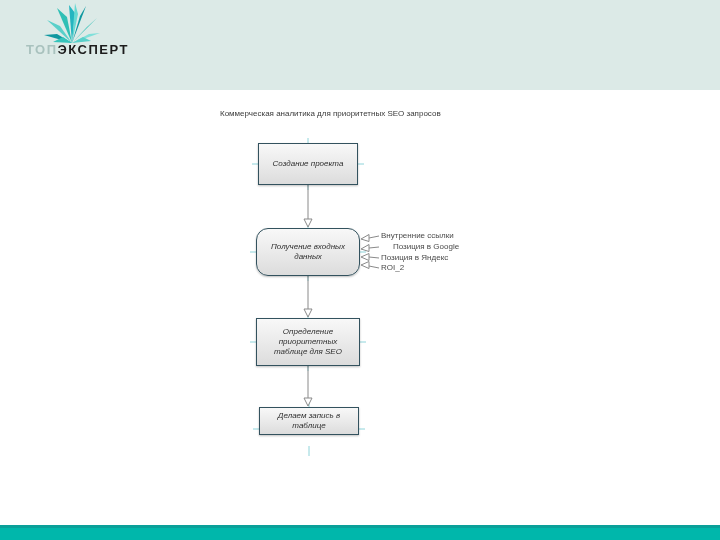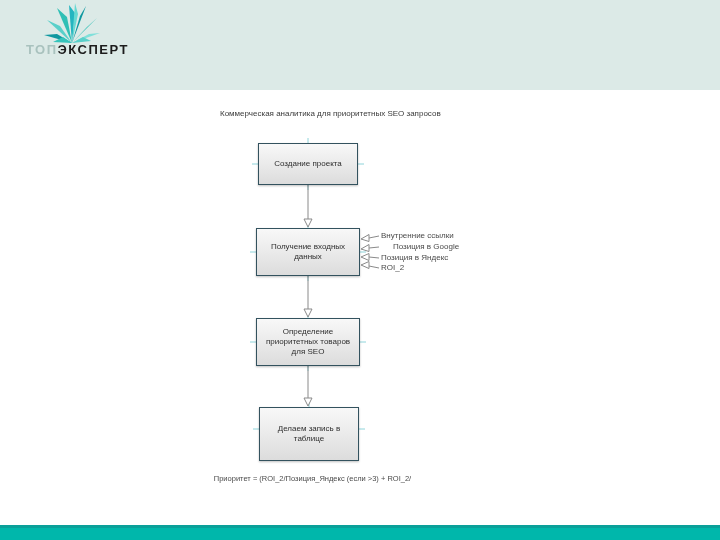--- a/index.html
+++ b/index.html
@@ -26,25 +26,26 @@
   }
 
   .flow-box {
     position:absolute; box-sizing:border-box;
     border:1px solid #33525e;
     background:linear-gradient(180deg,#f8f8f8 0%,#e9e9e9 55%,#dcdcdc 100%);
     display:flex; align-items:center; justify-content:center;
     text-align:center; font-size:8px; color:#2e2e2e; line-height:1.25;
     padding:2px 4px;
     box-shadow:0 1px 2px rgba(0,0,0,0.25);
+    font-style:italic;
   }
   #box1 { left:258px; top:143px; width:100px; height:42px; }
-  #box2 { left:256px; top:228px; width:104px; height:48px; }
+  #box2 { left:256px; top:228px; width:104px; height:48px;border-radius:12px; }
   #box3 { left:256px; top:318px; width:104px; height:48px; }
-  #box4 { left:259px; top:407px; width:100px; height:54px; }
+  #box4 { left:259px; top:407px; width:100px; height:28px; }
 
   .input-label {
     position:absolute; left:381px; font-size:8px; color:#4a4a4a; white-space:nowrap;text-align:center;
   }
   #input-label-0 { top:231px; }
   #input-label-1 { top:242px;padding-left:12px; }
   #input-label-2 { top:253px; }
   #input-label-3 { top:263px; }
 
   .connectors { position:absolute; left:0; top:0; width:720px; height:540px; pointer-events:none; }
@@ -125,26 +126,25 @@
     <polygon points="361,249 369,244.5 369,251.5" fill="#ffffff"></polygon>
     <line x1="379" y1="258" x2="369" y2="257"></line>
     <polygon points="361,257 369,253.5 369,260.5" fill="#ffffff"></polygon>
     <line x1="379" y1="268" x2="369" y2="266"></line>
     <polygon points="361,265 369,261.5 369,268.5" fill="#ffffff"></polygon>
   </g>
 </svg>
 
 <div class="flow-box" id="box1">Создание проекта</div>
 <div class="flow-box" id="box2">Получение входных данных</div>
-<div class="flow-box" id="box3">Определение приоритетных товаров для SEO</div>
+<div class="flow-box" id="box3">Определение приоритетных таблице для SEO</div>
 <div class="flow-box" id="box4">Делаем запись в таблице</div>
 
 <div class="input-label" id="input-label-0">Внутренние ссылки</div>
 <div class="input-label" id="input-label-1">Позиция в Google</div>
 <div class="input-label" id="input-label-2">Позиция в Яндекс</div>
 <div class="input-label" id="input-label-3">ROI_2</div>
 
 <div class="formula">
-  <div>Приоритет = (ROI_2/Позиция_Яндекс (если &gt;3) + ROI_2/</div>
 </div>
 
 <div class="footer-edge"></div>
 <div class="footer-band"></div>
 
 </body></html>

